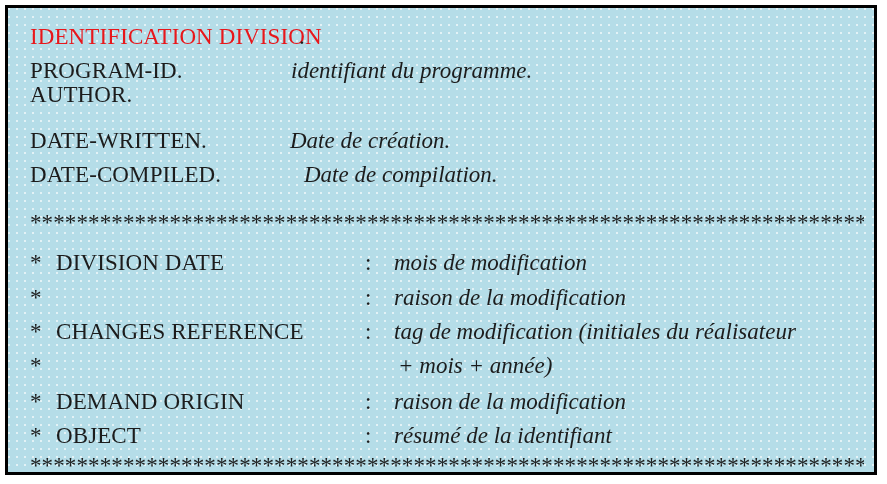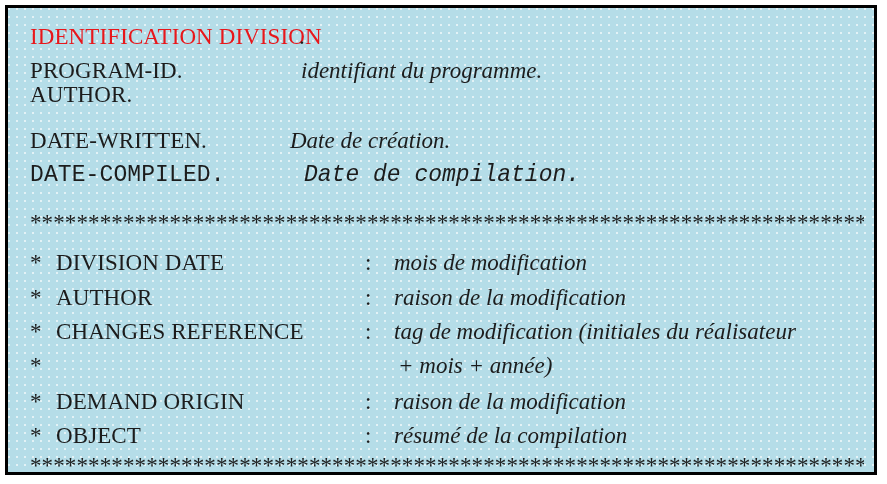--- a/index.html
+++ b/index.html
@@ -93,49 +93,48 @@
 
 <div id="code-box">
 
   <div class="code-line" style="top:14px;">
     <span class="kw kw-red">IDENTIFICATION DIVISION</span>
     <span class="dot-black" style="position:absolute; left:291px;">.</span>
   </div>
 
   <div class="code-line" style="top:48px;">
     <span class="kw">PROGRAM-ID.</span>
-    <span class="desc" style="left:283px;margin-left:10px;">identifiant du programme.</span>
+    <span class="desc" style="left:283px;">identifiant du programme.</span>
   </div>
 
   <div class="code-line" style="top:72px;">
     <span class="kw">AUTHOR.</span>
   </div>
 
   <div class="code-line" style="top:118px;">
     <span class="kw">DATE-WRITTEN.</span>
     <span class="desc" style="left:282px;">Date de création.</span>
   </div>
 
-  <div class="code-line" style="top:152px;font-family:Liberation Mono, monospace;">
+  <div class="code-line" style="top:152px;">
     <span class="kw">DATE-COMPILED.</span>
     <span class="desc" style="left:296px;">Date de compilation.</span>
   </div>
 
   <div class="stars" style="top:200px;">************************************************************************</div>
 
   <div class="code-line" style="top:240px;">
     <span class="cmt-star">*</span>
     <span class="cmt-label">DIVISION DATE</span>
     <span class="cmt-colon">:</span>
     <span class="cmt-desc">mois de modification</span>
   </div>
 
   <div class="code-line" style="top:275px;">
     <span class="cmt-star">*</span>
-    <span class="cmt-label">AUTHOR</span>
     <span class="cmt-colon">:</span>
     <span class="cmt-desc">raison de la modification</span>
   </div>
 
   <div class="code-line" style="top:309px;">
     <span class="cmt-star">*</span>
     <span class="cmt-label">CHANGES REFERENCE</span>
     <span class="cmt-colon">:</span>
     <span class="cmt-desc">tag de modification (initiales du réalisateur</span>
   </div>
@@ -149,18 +148,18 @@
     <span class="cmt-star">*</span>
     <span class="cmt-label">DEMAND ORIGIN</span>
     <span class="cmt-colon">:</span>
     <span class="cmt-desc">raison de la modification</span>
   </div>
 
   <div class="code-line" style="top:413px;">
     <span class="cmt-star">*</span>
     <span class="cmt-label">OBJECT</span>
     <span class="cmt-colon">:</span>
-    <span class="cmt-desc">résumé de la compilation</span>
+    <span class="cmt-desc">résumé de la identifiant</span>
   </div>
 
   <div class="stars" style="top:443px;">************************************************************************</div>
 
 </div>
 
 </body></html>

